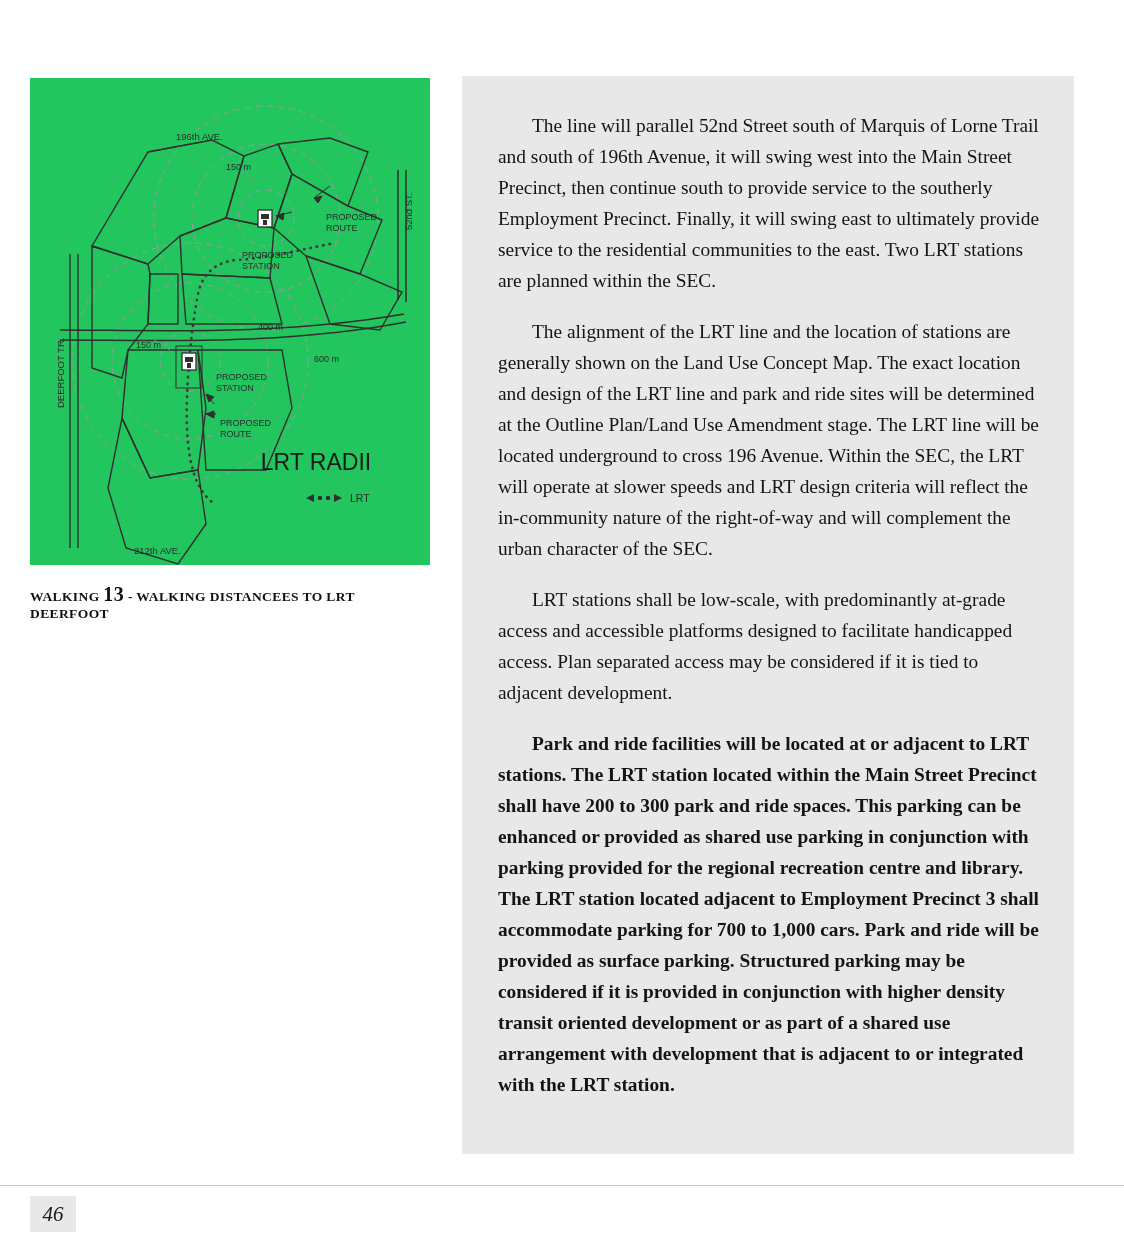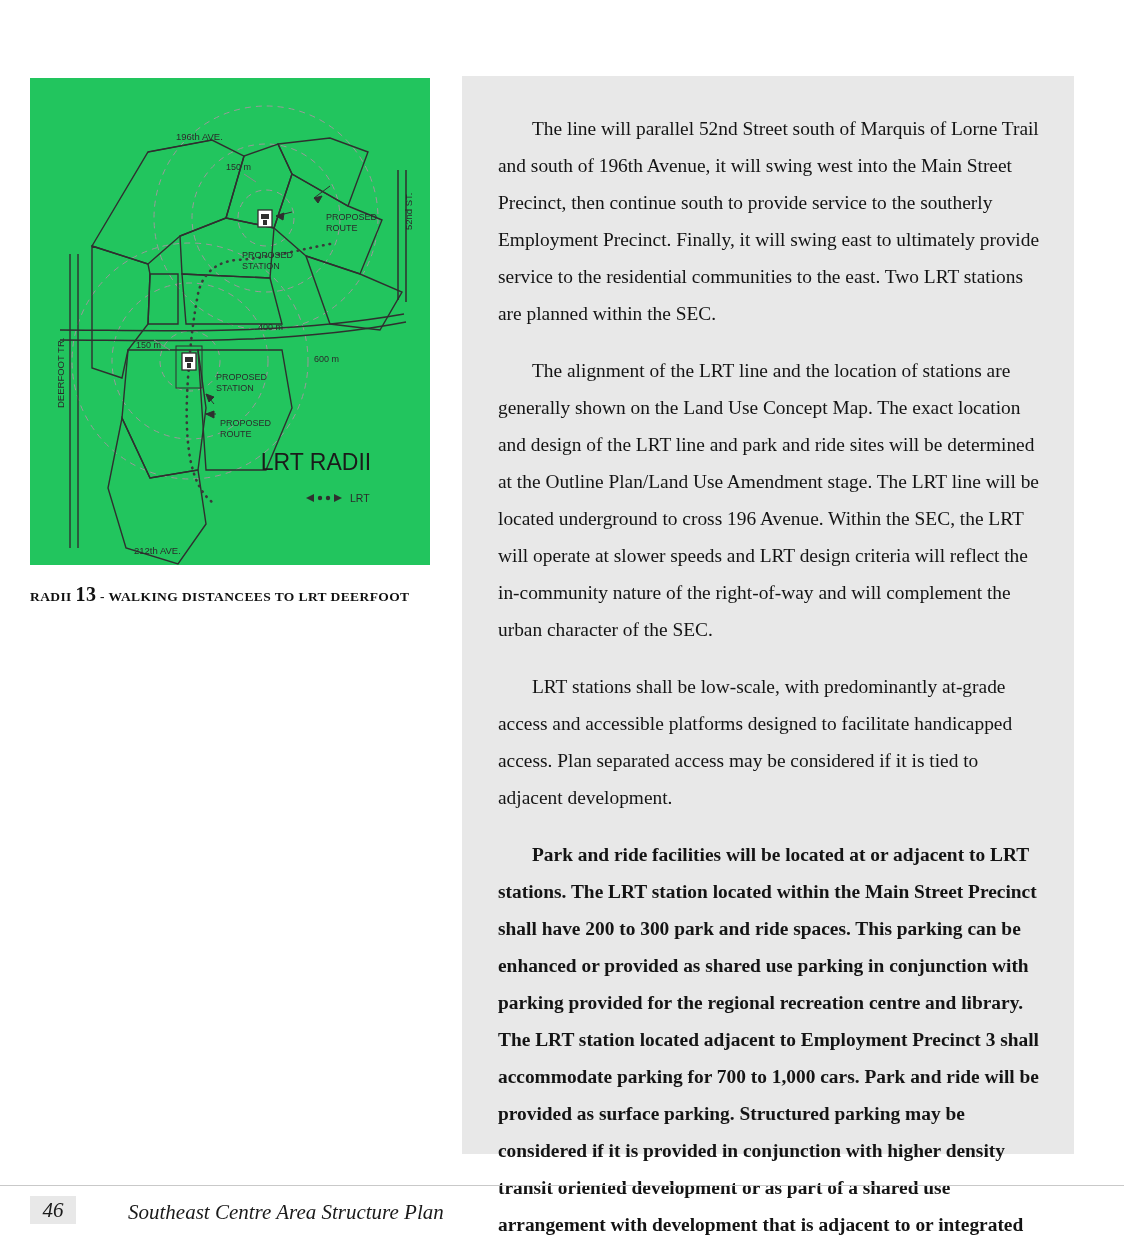--- a/index.html
+++ b/index.html
@@ -64,42 +64,42 @@
     height: 1078px;
     background: #e8e8e8;
     box-sizing: border-box;
     padding: 34px 33px 30px 36px;
   }
 
   .text-column p {
     margin: 0 0 20px 0;
     font-family: "Liberation Serif", serif;
     font-size: 19.4px;
-    line-height: 37px;
+    line-height: 31px;
     text-indent: 34px;
     color: #141414;
     text-align: left;
   }
   .text-column p:last-child { margin-bottom: 0; font-weight: bold; }
 
   
   .footer-rule {
     position: absolute;
     left: 0;
     top: 1185px;
     width: 1124px;
     height: 1px;
     background: #c9c9c9;
   }
   .page-number-box {
     position: absolute;
     left: 30px;
     top: 1196px;
     width: 46px;
-    height: 28px;
+    height: 36px;
     background: #e8e8e8;
     display: flex;
     align-items: center;
     justify-content: center;
   }
   .page-number {
     font-family: "Liberation Serif", serif;
     font-style: italic;
     font-size: 21px;
     color: #1a1a1a;
@@ -232,30 +232,29 @@
             <circle cx="290" cy="420" r="2.2"></circle>
             <circle cx="298" cy="420" r="2.2"></circle>
             <polygon points="312,420 304,416 304,424"></polygon>
           </g>
           <text x="320" y="424" font-family="Liberation Sans, sans-serif" font-size="10.5" fill="#2b2b2b">LRT</text>
         </g>
       </svg>
     </div>
 
     <div class="figure-caption">
-      <span>RADII </span><span class="fignum">13</span><span> - WALKING DISTANCEES TO LRT DEERFOOT</span>
+      <span>WALKING </span><span class="fignum">13</span><span> - WALKING DISTANCEES TO LRT DEERFOOT</span>
     </div>
   </div>
 
   <div class="text-column">
     <p>The line will parallel 52nd Street south of Marquis of Lorne Trail and south of 196th Avenue, it will swing west into the Main Street Precinct, then continue south to provide service to the southerly Employment Precinct.  Finally, it will swing east to ultimately provide service to the residential communities to the east.  Two LRT stations are planned within the SEC.</p>
     <p>The alignment of the LRT line and the location of stations are generally shown on the Land Use Concept Map.  The exact location and design of the LRT line and park and ride sites will be determined at the Outline Plan/Land Use Amendment stage.  The LRT line will be located underground to cross 196 Avenue.  Within the SEC, the LRT will operate at slower speeds and LRT design criteria will reflect the in-community nature of the right-of-way and will complement the urban character of the SEC.</p>
     <p>LRT stations shall be low-scale, with predominantly at-grade access and accessible platforms designed to facilitate handicapped access.  Plan separated access may be considered if it is tied to adjacent development.</p>
     <p>Park and ride facilities will be located at or adjacent to LRT stations.  The LRT station located within the Main Street Precinct shall have 200 to 300 park and ride spaces.  This parking can be enhanced or provided as shared use parking in conjunction with parking provided for the regional recreation centre and library.  The LRT station located adjacent to Employment Precinct 3 shall accommodate parking for 700 to 1,000 cars.  Park and ride will be provided as surface parking.  Structured parking may be considered if it is provided in conjunction with higher density transit oriented development or as part of a shared use arrangement with development that is adjacent to or integrated with the LRT station.</p>
   </div>
 
   <div class="footer-rule"></div>
   <div class="page-number-box">
     <span class="page-number">46</span>
   </div>
-  <div class="footer-title">Southeast Centre Area Structure Plan</div>
 
 </div>
 
 </body></html>

